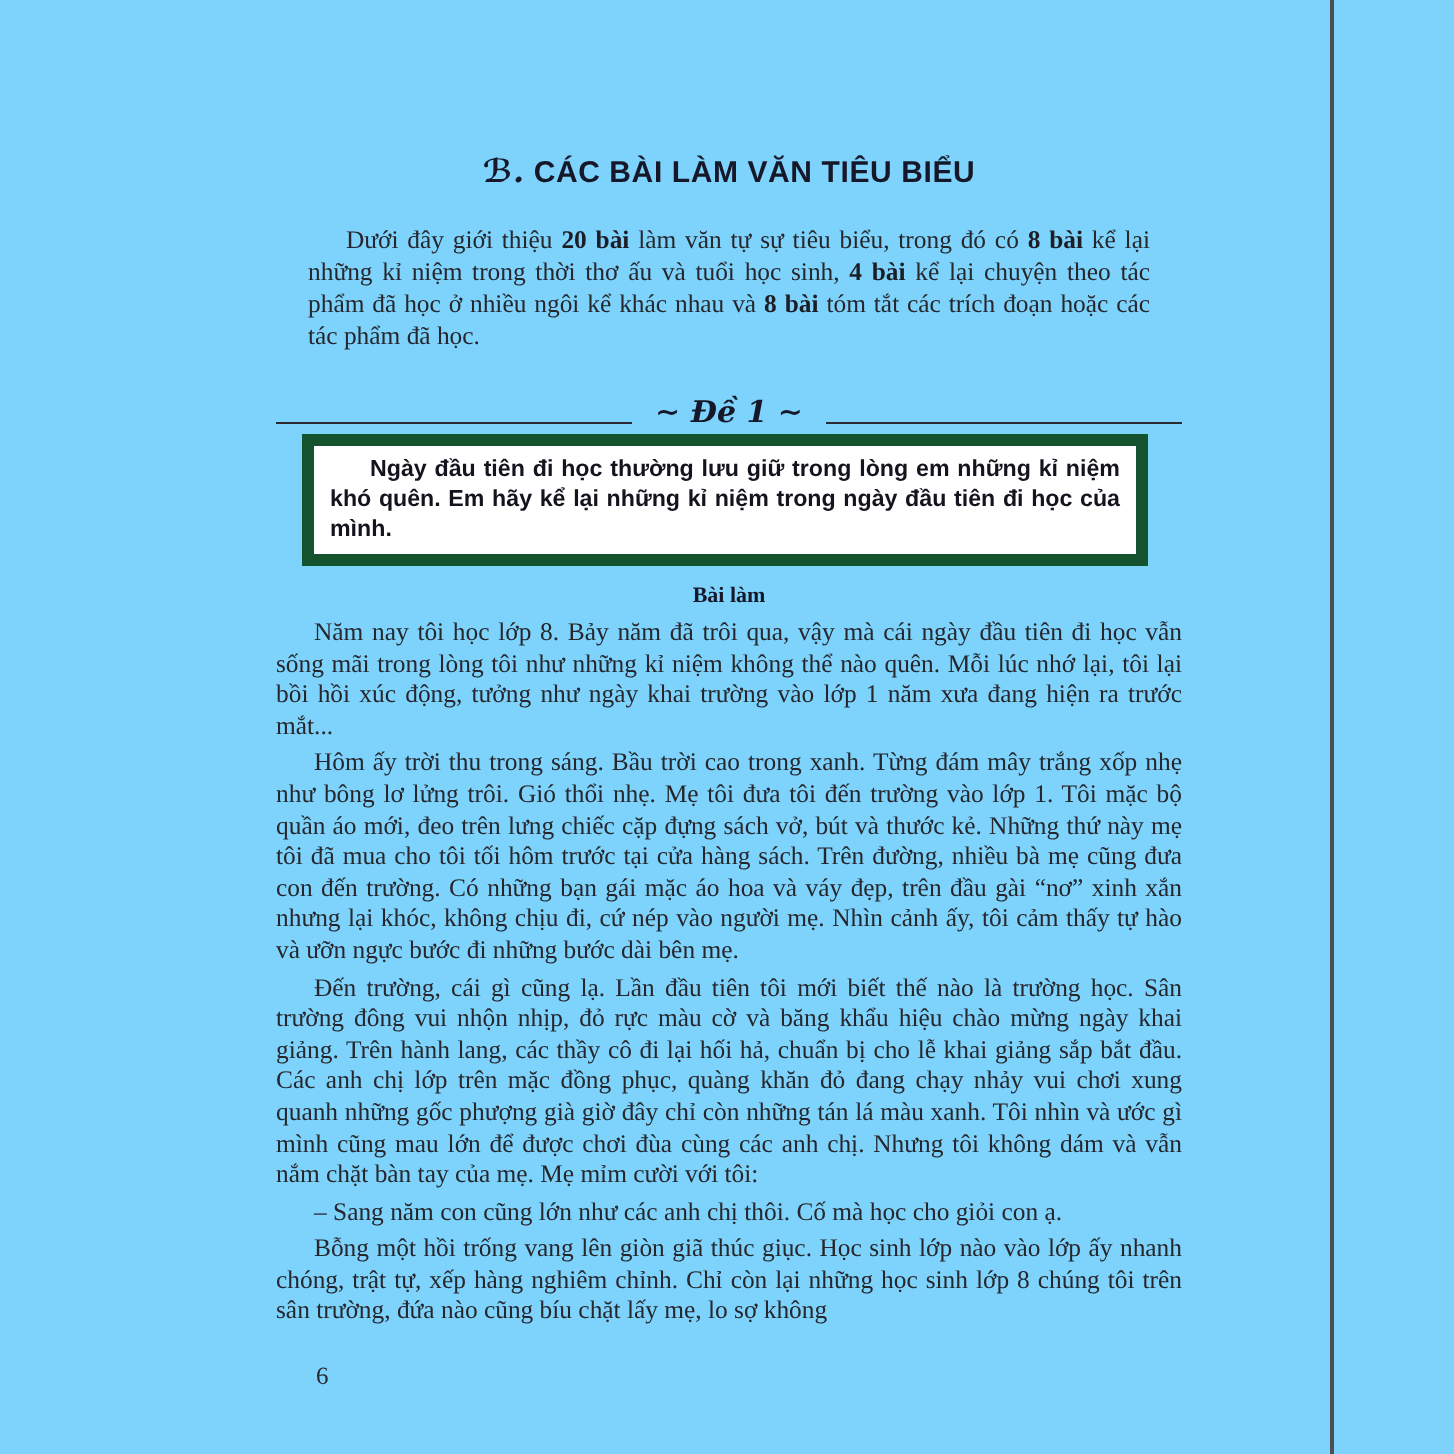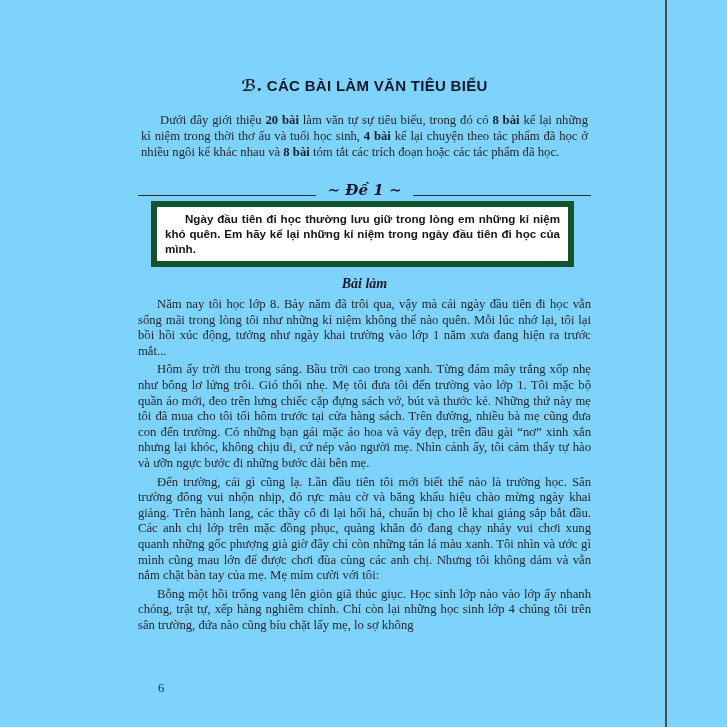--- a/index.html
+++ b/index.html
@@ -36,21 +36,21 @@
     letter-spacing: 0.3px;
     color: #17172a;
   }
   .script-initial {
     font-family: "DejaVu Serif", "DejaVu Sans", serif;
     font-style: italic;
     font-weight: bold;
     font-size: 16px;
   }
   .intro {
-    margin: 3px;
+    margin: 16px;
     font-size: 12.7px;
     line-height: 16px;
     text-align: justify;
     text-indent: 19px;
     color: #26262c;
   }
   .intro .b { font-weight: bold; color: #1d1d26; }
   .de-header {
     display: flex;
     align-items: flex-end;
@@ -85,22 +85,21 @@
     font-weight: bold;
     font-size: 11.6px;
     line-height: 15px;
     text-align: justify;
     text-indent: 20px;
     color: #14141e;
   }
   .bailam {
     margin: 9px 0 5px 0;
     text-align: center;
-    font-size: 14px;
-    font-style: italic;
+    font-size: 11px;
     font-weight: bold;
     color: #17172a;
   }
   .essay p {
     margin: 3px 0 0 0;
     font-size: 12.7px;
     line-height: 15.6px;
     text-align: justify;
     text-indent: 19px;
     color: #26262c;
@@ -133,19 +132,20 @@
     <div class="prompt-box">
       <p class="prompt">Ngày đầu tiên đi học thường lưu giữ trong lòng em những kỉ niệm khó quên. Em hãy kể lại những kỉ niệm trong ngày đầu tiên đi học của mình.</p>
     </div>
 
     <h2 class="bailam">Bài làm</h2>
 
     <div class="essay">
         <p class="indent">Năm nay tôi học lớp 8. Bảy năm đã trôi qua, vậy mà cái ngày đầu tiên đi học vẫn sống mãi trong lòng tôi như những kỉ niệm không thể nào quên. Mỗi lúc nhớ lại, tôi lại bồi hồi xúc động, tưởng như ngày khai trường vào lớp 1 năm xưa đang hiện ra trước mắt...</p>
         <p class="indent">Hôm ấy trời thu trong sáng. Bầu trời cao trong xanh. Từng đám mây trắng xốp nhẹ như bông lơ lửng trôi. Gió thổi nhẹ. Mẹ tôi đưa tôi đến trường vào lớp 1. Tôi mặc bộ quần áo mới, đeo trên lưng chiếc cặp đựng sách vở, bút và thước kẻ. Những thứ này mẹ tôi đã mua cho tôi tối hôm trước tại cửa hàng sách. Trên đường, nhiều bà mẹ cũng đưa con đến trường. Có những bạn gái mặc áo hoa và váy đẹp, trên đầu gài “nơ” xinh xắn nhưng lại khóc, không chịu đi, cứ nép vào người mẹ. Nhìn cảnh ấy, tôi cảm thấy tự hào và ưỡn ngực bước đi những bước dài bên mẹ.</p>
         <p class="indent">Đến trường, cái gì cũng lạ. Lần đầu tiên tôi mới biết thế nào là trường học. Sân trường đông vui nhộn nhịp, đỏ rực màu cờ và băng khẩu hiệu chào mừng ngày khai giảng. Trên hành lang, các thầy cô đi lại hối hả, chuẩn bị cho lễ khai giảng sắp bắt đầu. Các anh chị lớp trên mặc đồng phục, quàng khăn đỏ đang chạy nhảy vui chơi xung quanh những gốc phượng già giờ đây chỉ còn những tán lá màu xanh. Tôi nhìn và ước gì mình cũng mau lớn để được chơi đùa cùng các anh chị. Nhưng tôi không dám và vẫn nắm chặt bàn tay của mẹ. Mẹ mỉm cười với tôi:</p>
-        <p class="indent">Bỗng một hồi trống vang lên giòn giã thúc giục. Học sinh lớp nào vào lớp ấy nhanh chóng, trật tự, xếp hàng nghiêm chỉnh. Chỉ còn lại những học sinh lớp 4 chúng tôi trên sân trường, đứa nào cũng bíu chặt lấy mẹ, lo sợ không</p>
+        <p class="dialogue">– Sang năm con cũng lớn như các anh chị thôi. Cố mà học cho giỏi con ạ.</p>
+        <p class="indent">Bỗng một hồi trống vang lên giòn giã thúc giục. Học sinh lớp nào vào lớp ấy nhanh chóng, trật tự, xếp hàng nghiêm chỉnh. Chỉ còn lại những học sinh lớp 8 chúng tôi trên sân trường, đứa nào cũng bíu chặt lấy mẹ, lo sợ không</p>
       </div>
 
   </div>
 
   <div class="pagenum">6</div>
 </div>
 
 </body></html>

